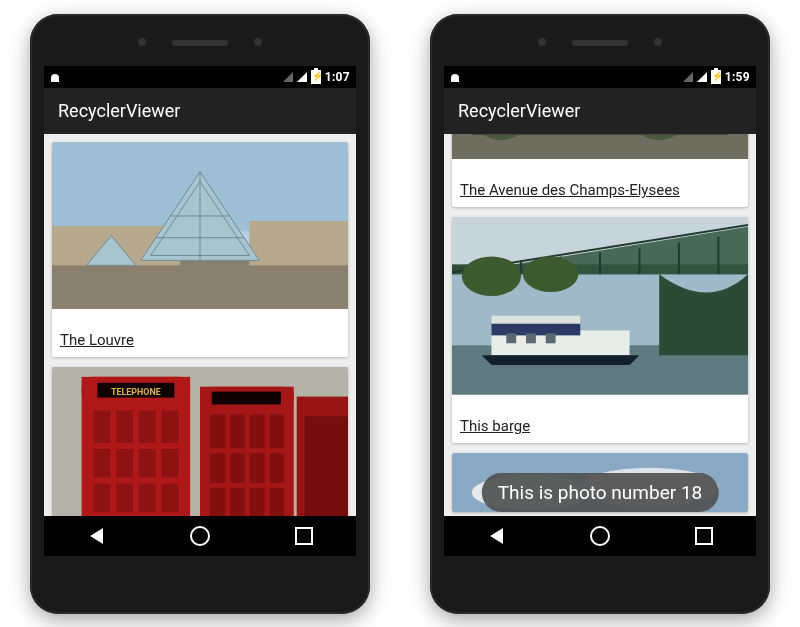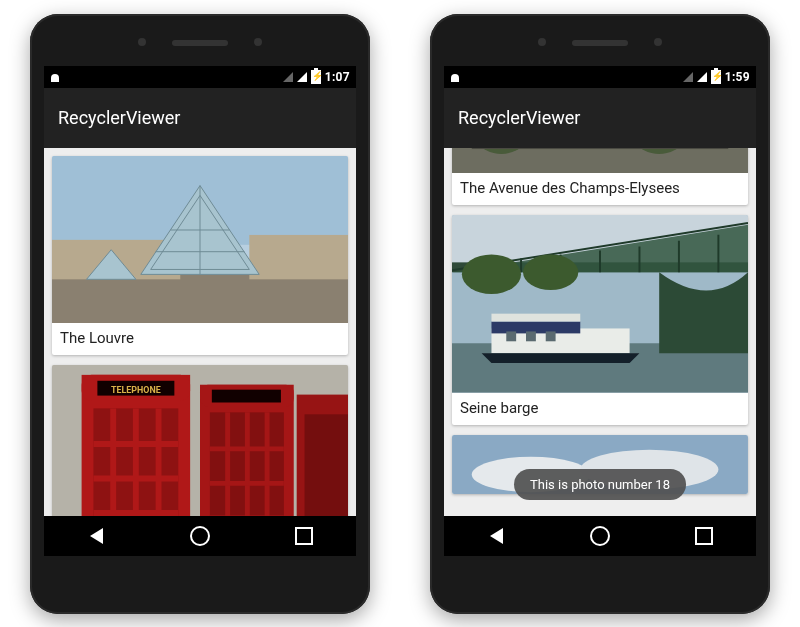--- a/index.html
+++ b/index.html
@@ -105,53 +105,54 @@
     position:absolute; top:1px; left:1px; color:#000; font-size:9px; line-height:1;
   }
   .time { font-weight: 700; letter-spacing: 0.3px; }
 
   .appbar {
     height: 46px;
     background: #222;
     color: #fff;
     display: flex;
     align-items: center;
-    padding: 7px 14px;
+    padding: 0 14px;
     font-size: 18px;
     font-weight: 400;
   }
 
   .content {
     flex: 1;
     overflow: hidden;
     position: relative;
     padding: 8px;
     box-sizing: border-box;
   }
   .card {
     background: #fff;
     border-radius: 2px;
     box-shadow: 0 1px 3px rgba(0,0,0,0.25);
     margin-bottom: 10px;
     overflow: hidden;
   }
   .card .caption {
-    padding: 6px 8px 8px 8px;
+    padding: 22px 8px 8px 8px;
     font-size: 15px;
     color: #222;
+    text-decoration: underline;
   }
   .card.partial-top { margin-top:-150px; }
   .toast {
     position: absolute;
-    bottom: 16px;
+    bottom: 4px;
     left: 50%;
     transform: translateX(-50%);
     background: rgba(80,80,80,0.92);
     color: #fff;
-    font-size: 13px;
+    font-size: 19px;
     padding: 8px 16px;
     border-radius: 20px;
     white-space: nowrap;
   }
 
   .navbar {
     height: 40px;
     background: #000;
     display: flex;
     align-items: center;
@@ -346,21 +347,21 @@
           <rect x="40" y="108" width="90" height="12" fill="#2c3a66"></rect>
           <rect x="40" y="100" width="90" height="8" fill="#dfe3de"></rect>
           <polygon points="30,140 190,140 180,150 40,150" fill="#14202a"></polygon>
           <rect x="55" y="118" width="10" height="10" fill="#5a6a70"></rect>
           <rect x="75" y="118" width="10" height="10" fill="#5a6a70"></rect>
           <rect x="95" y="118" width="10" height="10" fill="#5a6a70"></rect>
 
           <ellipse cx="40" cy="60" rx="30" ry="20" fill="#3c5a2e"></ellipse>
           <ellipse cx="100" cy="58" rx="28" ry="18" fill="#3c5a2e"></ellipse>
         </svg>
-        <div class="caption">Seine barge</div>
+        <div class="caption">This barge</div>
       </div>
 
       <div class="card">
         <svg class="scene" viewBox="0 0 300 60">
           <rect width="300" height="60" fill="#8aa9c4"></rect>
           <ellipse cx="80" cy="40" rx="60" ry="18" fill="#e5e9ec"></ellipse>
           <ellipse cx="200" cy="35" rx="70" ry="20" fill="#dfe4e8"></ellipse>
         </svg>
       </div>
 

